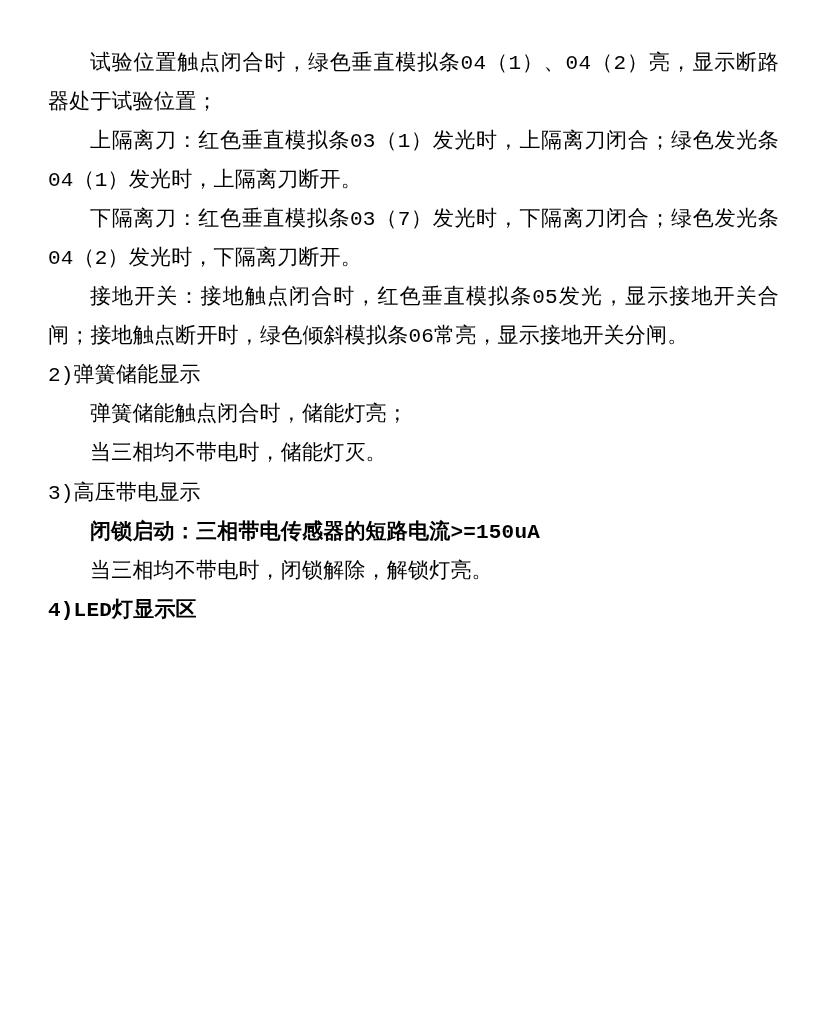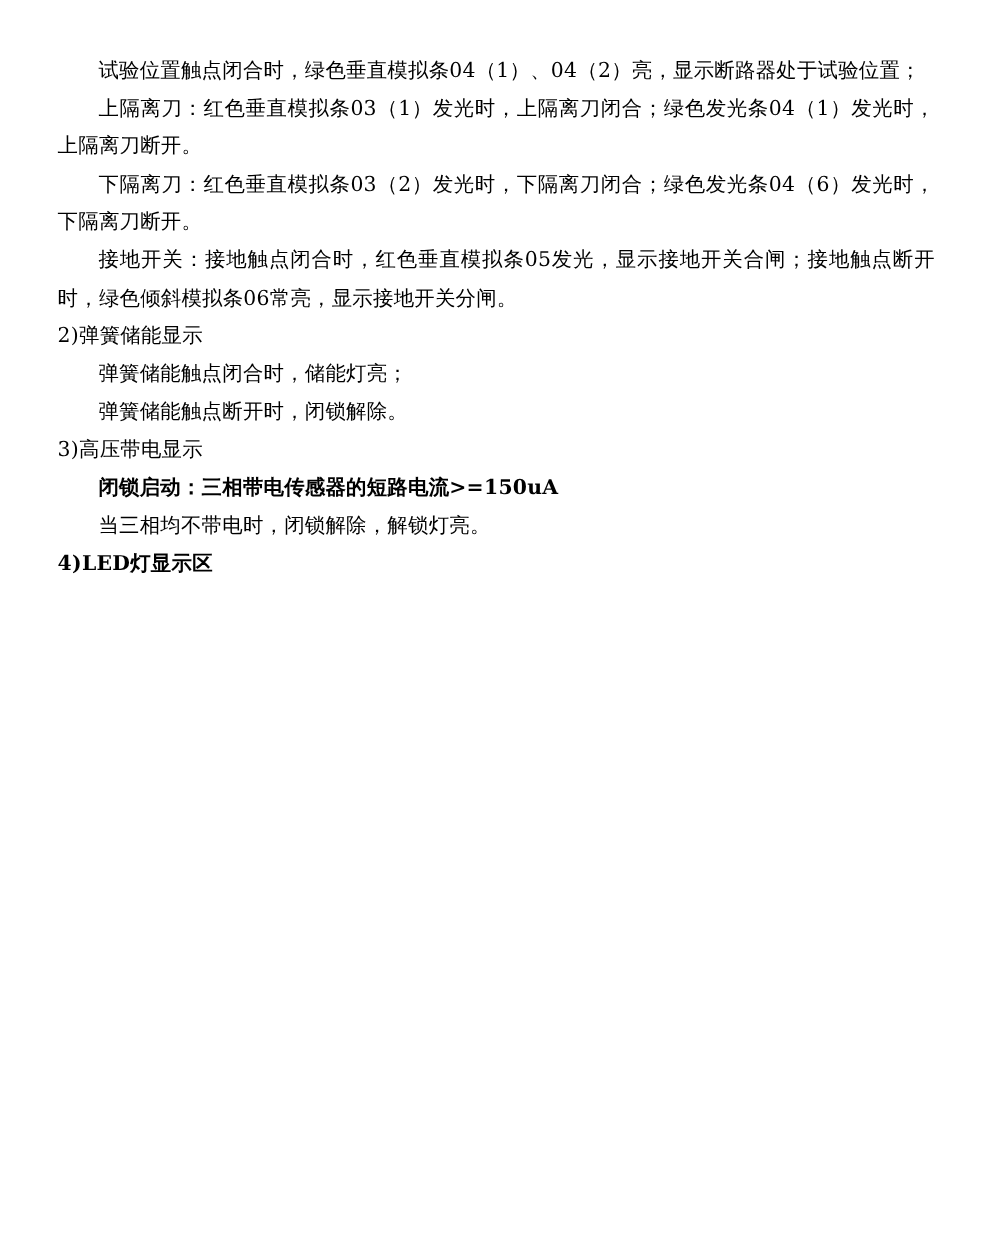--- a/index.html
+++ b/index.html
@@ -14,25 +14,26 @@
     color: #000000;
   }
   .page {
     box-sizing: border-box;
     width: 827px;
     height: 1036px;
     padding: 44px 48px 20px 48px;
     background: #ffffff;
   }
   .doc-body {
-    font-size: 17px;
+    font-size: 21px;
     line-height: 1.86;
     letter-spacing: 0.2px;
     text-align: justify;
     text-justify: inter-ideograph;
+    font-family: Liberation Mono, monospace;
   }
   p {
     margin: 0;
     padding: 0;
   }
   .indent {
     text-indent: 2em;
   }
   .noindent {
     text-indent: 0;
@@ -45,29 +46,29 @@
 <body>
 
 <div class="page">
   <div class="doc-body">
 
     <p class="indent">试验位置触点闭合时，绿色垂直模拟条04（1）、04（2）亮，显示断路器处于试验位置；</p>
 
 
     <p class="indent">上隔离刀：红色垂直模拟条03（1）发光时，上隔离刀闭合；绿色发光条04（1）发光时，上隔离刀断开。</p>
 
-    <p class="indent">下隔离刀：红色垂直模拟条03（2）发光时，下隔离刀闭合；绿色发光条04（6）发光时，下隔离刀断开。</p>
+    <p class="indent">下隔离刀：红色垂直模拟条03（7）发光时，下隔离刀闭合；绿色发光条04（2）发光时，下隔离刀断开。</p>
 
     <p class="indent">接地开关：接地触点闭合时，红色垂直模拟条05发光，显示接地开关合闸；接地触点断开时，绿色倾斜模拟条06常亮，显示接地开关分闸。</p>
 
     <p class="noindent">2)弹簧储能显示</p>
 
     <p class="indent">弹簧储能触点闭合时，储能灯亮；</p>
 
-    <p class="indent">弹簧储能触点断开时，闭锁解除。</p>
+    <p class="indent">当三相均不带电时，储能灯灭。</p>
 
     <p class="noindent">3)高压带电显示</p>
 
 
     <p class="indent bold">闭锁启动：三相带电传感器的短路电流&gt;=150uA</p>
 
 
     <p class="indent">当三相均不带电时，闭锁解除，解锁灯亮。</p>
 
     <p class="noindent bold">4)LED灯显示区</p>

